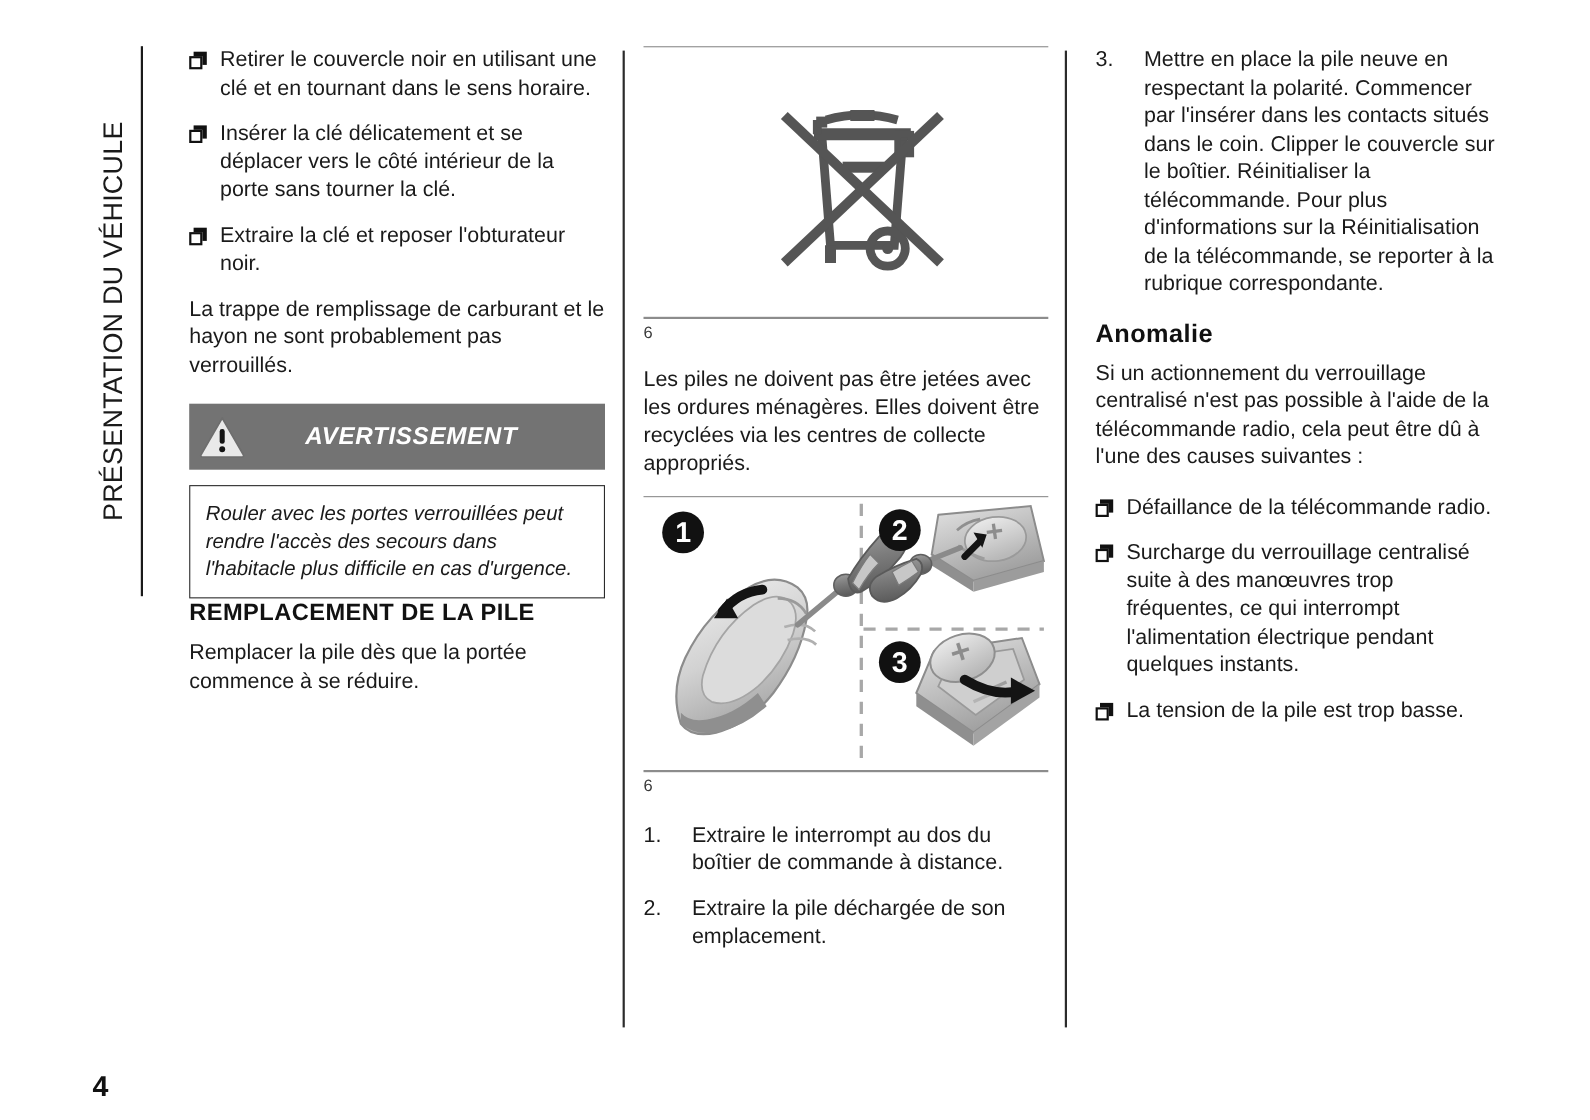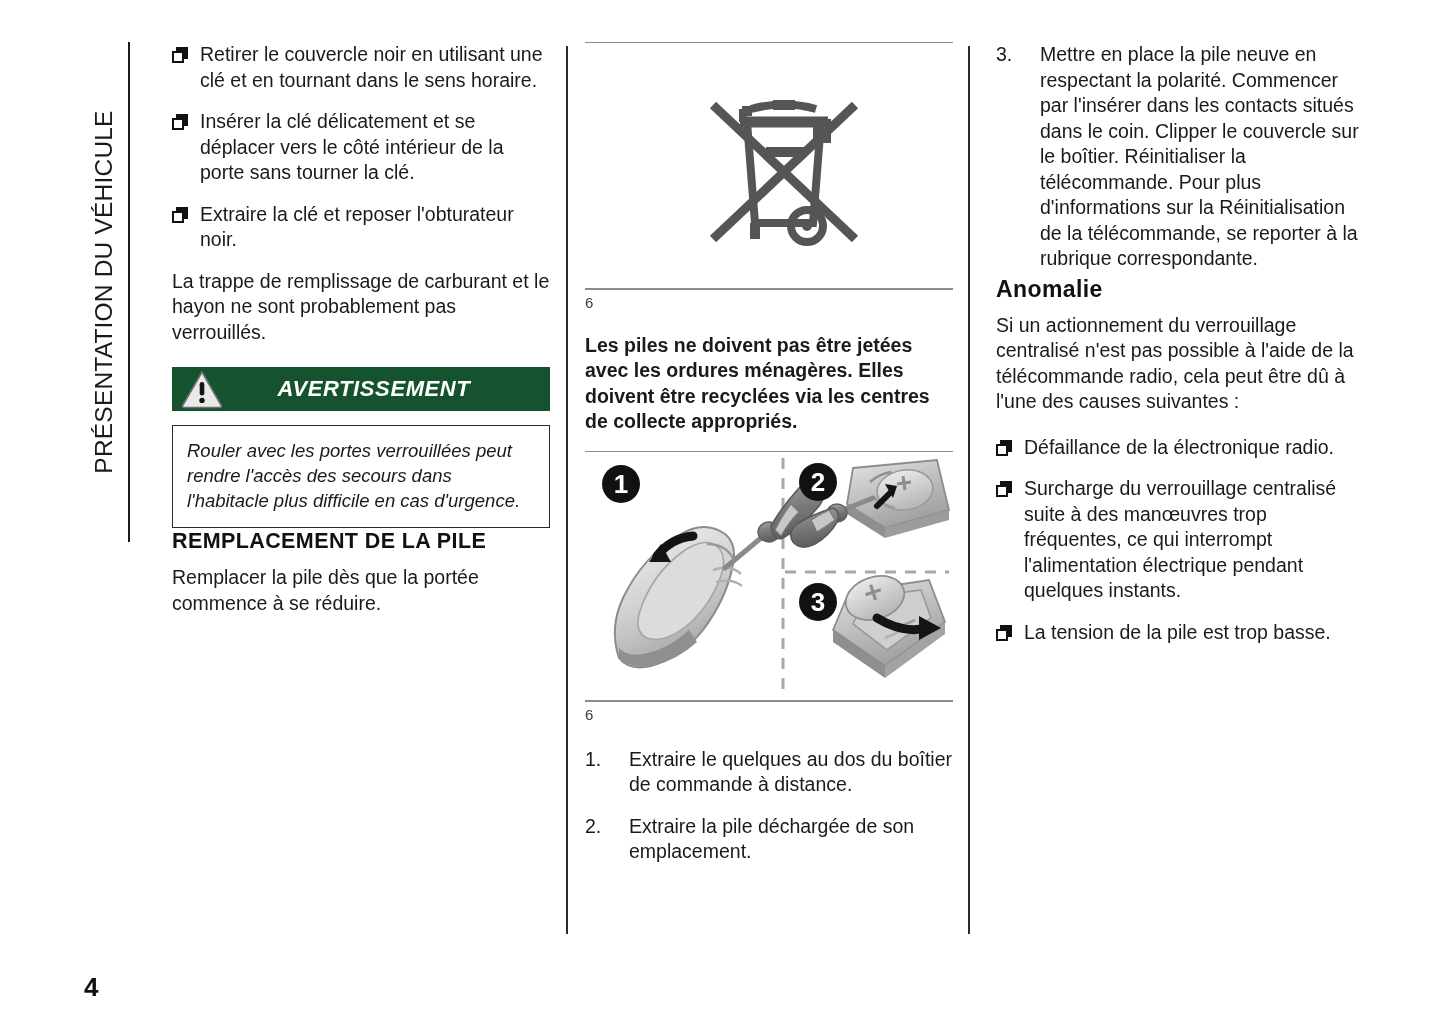--- a/index.html
+++ b/index.html
@@ -150,22 +150,22 @@
     top: 0;
     width: 30px;
     text-align: left;
     font-size: 19.5px;
     line-height: 25.5px;
   }
 
   
   .warn-band {
     position: relative;
-    height: 44px;
-    background: #14532d;
+    height: 60px;
+    background: #737373;
     margin: 0 0 14px 0;
     display: flex;
     align-items: center;
   }
   .warn-tri {
     margin-left: 8px;
     width: 44px;
     height: 40px;
     flex: 0 0 auto;
   }
@@ -307,21 +307,21 @@
           <circle cx="222" cy="183" r="5" fill="#555555" stroke="none"></circle>
 
           <path d="M128 62 L270 196" stroke-width="9"></path>
           <path d="M270 62 L128 196" stroke-width="9"></path>
         </g>
       </svg>
       <div class="rule"></div>
       <figcaption class="caption">6</figcaption>
     </figure>
 
-    <p class="body" style="margin-top:20px;font-weight:bold;">Les piles ne doivent pas être jetées avec les ordures ménagères. Elles doivent être recyclées via les centres de collecte appropriés.</p>
+    <p class="body" style="margin-top:20px;">Les piles ne doivent pas être jetées avec les ordures ménagères. Elles doivent être recyclées via les centres de collecte appropriés.</p>
 
     <figure class="fig">
       <div class="rule"></div>
       <svg class="art" viewBox="0 0 368 248">
         <defs>
           <linearGradient id="gFob" x1="0" y1="0" x2="0.4" y2="1">
             <stop offset="0" stop-color="#f2f2f2"></stop>
             <stop offset="0.55" stop-color="#d2d2d2"></stop>
             <stop offset="1" stop-color="#a6a6a6"></stop>
           </linearGradient>
@@ -430,49 +430,49 @@
           <text x="233" y="159" text-anchor="middle" font-family="Liberation Sans, sans-serif" font-size="26" font-weight="bold" fill="#ffffff">3</text>
         </g>
       </svg>
       <div class="rule"></div>
       <figcaption class="caption">6</figcaption>
     </figure>
 
     <ol class="numlist" style="margin-top:22px;">
       <li>
         <span class="num">1.</span>
-        <span>Extraire le quelques au dos du boîtier de commande à distance.</span>
+        <span>Extraire le interrompt au dos du boîtier de commande à distance.</span>
       </li>
       <li>
         <span class="num">2.</span>
         <span>Extraire la pile déchargée de son emplacement.</span>
       </li>
     </ol>
   </div>
 
   <div class="col right">
 
     <ol class="numlist">
       <li>
         <span class="num">3.</span>
         <span>Mettre en place la pile neuve en respectant la polarité. Commencer par l'insérer dans les contacts situés dans le coin. Clipper le couvercle sur le boîtier. Réinitialiser la télécommande. Pour plus d'informations sur la Réinitialisation de la télécommande, se reporter à la rubrique correspondante.</span>
       </li>
     </ol>
 
-    <h2 class="sect cap" style="margin-top:4px;font-size:23px;">Anomalie</h2>
+    <h2 class="sect cap" style="margin-top:18px;font-size:23px;">Anomalie</h2>
 
     <p class="body" style="margin-bottom:20px;">Si un actionnement du verrouillage centralisé n'est pas possible à l'aide de la télécommande radio, cela peut être dû à l'une des causes suivantes :</p>
 
     <ul class="cube">
       <li>
         <span class="cube-marker">
           <span class="shadow"></span>
             <span class="front"></span>
         </span>
-        <span>Défaillance de la électronique radio.</span>
+        <span>Défaillance de la télécommande radio.</span>
       </li>
       <li>
         <span class="cube-marker">
           <span class="shadow"></span>
             <span class="front"></span>
         </span>
         <span>Surcharge du verrouillage centralisé suite à des manœuvres trop fréquentes, ce qui interrompt l'alimentation électrique pendant quelques instants.</span>
       </li>
       <li>
         <span class="cube-marker">

